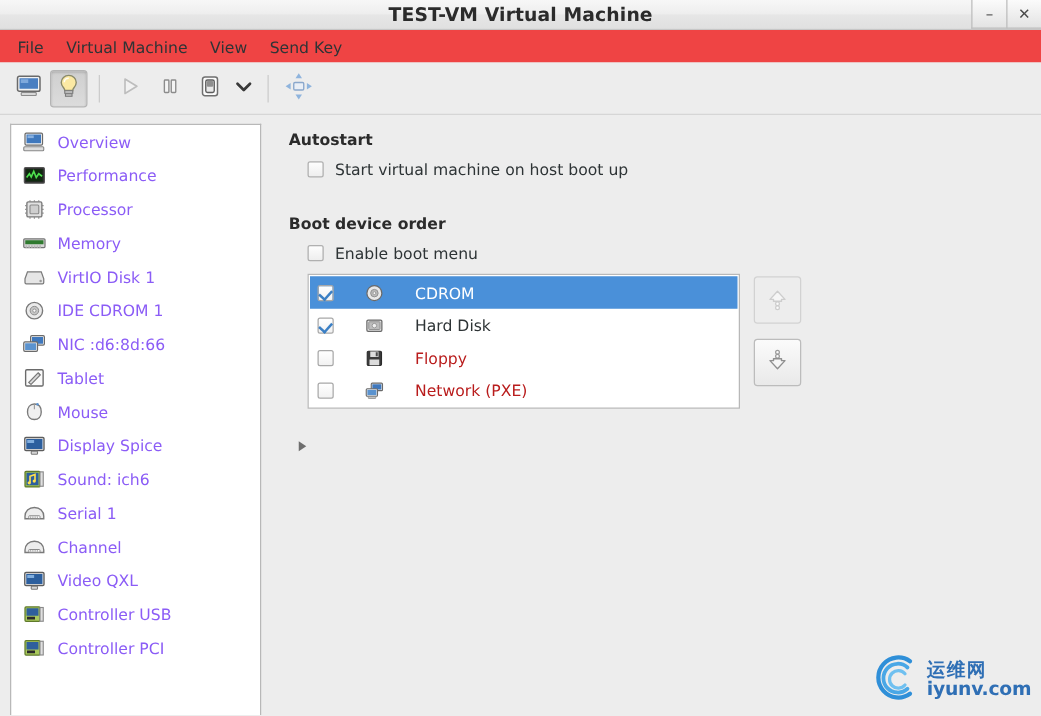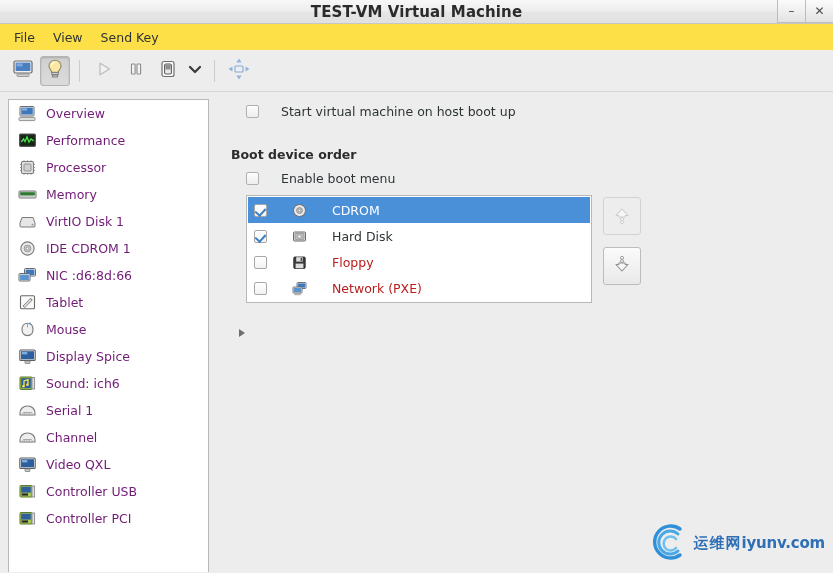--- a/index.html
+++ b/index.html
@@ -49,21 +49,21 @@
     display: flex; align-items: center; justify-content: center;
     font-size: 12px; color: #4a4a4a;
     line-height: 1;
   }
   .win-btn.min { border-right: none; }
   .win-btn.close { border-right: none; }
 
   
   .menubar {
     height: 26px;
-    background: #fde047;
+    background: #ef4444;
     display: flex;
     align-items: center;
     padding-left: 6px;
     gap: 2px;
   }
   .menu-item {
     padding: 3px 8px;
     font-size: 12.5px;
     color: #2e3436;
     border-radius: 2px;
@@ -121,21 +121,21 @@
     border-bottom: none;
     overflow: hidden;
   }
   .side-item {
     height: 27px;
     display: flex;
     align-items: center;
     padding-left: 8px;
     gap: 9px;
     font-size: 12.5px;
-    color: #701a75;
+    color: #8b5cf6;
     white-space: nowrap;
   }
   .side-item.selected {
     background: #4a90d9;
     color: #ffffff;
   }
   .side-ico {
     width: 20px; height: 18px;
     flex: 0 0 20px;
     display: flex; align-items: center; justify-content: center;
@@ -149,21 +149,21 @@
   }
   .sec-head {
     font-weight: bold;
     font-size: 12.5px;
     color: #2b2b2b;
     margin: 0 0 9px 0;
   }
   .chk-row {
     display: flex;
     align-items: center;
-    gap: 22px;
+    gap: 9px;
     margin-left: 15px;
     margin-bottom: 2px;
   }
   .chk {
     width: 13px; height: 13px;
     border: 1px solid #b0b0b0;
     border-radius: 2px;
     background: linear-gradient(to bottom, #fdfdfd, #eeeeee);
     flex: 0 0 13px;
   }
@@ -252,21 +252,21 @@
   .exp-label { font-weight: bold; font-size: 12.5px; color: #2b2b2b; }
 
   
   .watermark {
     position: absolute;
     right: 8px; bottom: 6px;
     display: flex;
     align-items: center;
     gap: 2px;
   }
-  .wm-text { display: flex; flex-direction: row; line-height: 1.0; }
+  .wm-text { display: flex; flex-direction: column; line-height: 1.0; }
   .wm-cn {
     font-size: 15px; font-weight: bold; color: #2f6fb5;
     letter-spacing: 1px;
   }
   .wm-en {
     font-size: 15px; font-weight: bold; color: #2f6fb5;
     letter-spacing: -.2px;
   }
 </style>
 </head>
@@ -277,20 +277,21 @@
   <div class="titlebar">
     <div class="title-text">TEST-VM Virtual Machine</div>
     <div class="win-btns">
       <div class="win-btn min">–</div>
       <div class="win-btn close">✕</div>
     </div>
   </div>
 
   <div class="menubar">
     <div class="menu-item">File</div>
+    <div class="menu-item">Virtual Machine</div>
     <div class="menu-item">View</div>
     <div class="menu-item">Send Key</div>
   </div>
 
   <div class="toolbar">
 
     <div class="tb-btn">
       <span>
         <svg width="22" height="20" viewBox="0 0 22 20">
           <rect x="2" y="2" width="18" height="12" rx="1.5" fill="#f2f2f2" stroke="#6a6a6a" stroke-width="1.2"></rect>
@@ -576,20 +577,21 @@
             </svg>
           </span>
           <span>Controller PCI</span>
         </div>
 
       </div>
     </div>
 
     <div class="content">
 
+      <div class="sec-head">Autostart</div>
       <div class="chk-row">
         <span class="chk"></span>
         <span class="chk-label">Start virtual machine on host boot up</span>
       </div>
 
       <div class="gap"></div>
 
       <div class="sec-head">Boot device order</div>
       <div class="chk-row">
         <span class="chk"></span>

